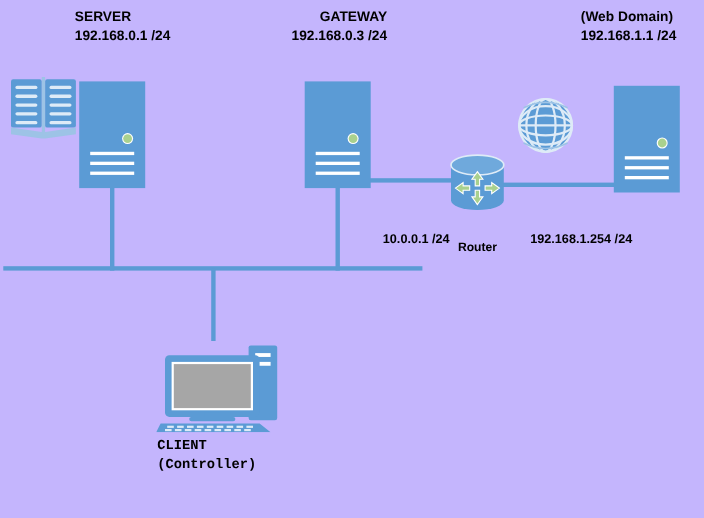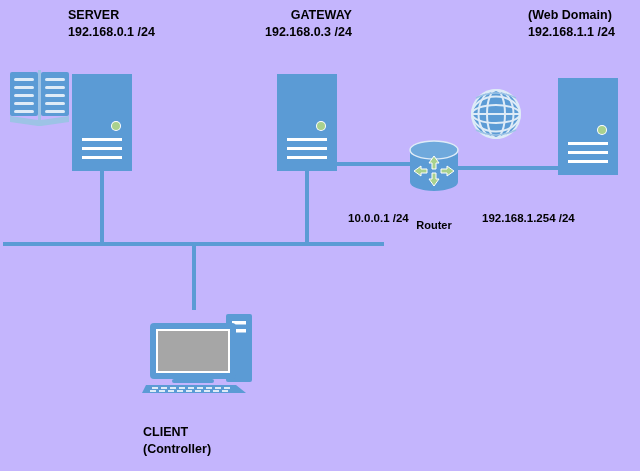--- a/index.html
+++ b/index.html
@@ -252,18 +252,18 @@
         <rect x="35" y="85" width="6" height="2"></rect>
         <rect x="44" y="85" width="6" height="2"></rect>
         <rect x="53" y="85" width="6" height="2"></rect>
         <rect x="62" y="85" width="6" height="2"></rect>
         <rect x="71" y="85" width="6" height="2"></rect>
         <rect x="80" y="85" width="6" height="2"></rect>
       </g>
     </svg>
   </div>
 
-  <div class="node-label" style="left:143px; top:424px;">
+  <div class="node-label" style="left:143px; top:397px;font-family:Liberation Mono, monospace;">
     <span class="line">CLIENT</span>
     <span class="line">(Controller)</span>
   </div>
 
 </div>
 
 </body></html>

